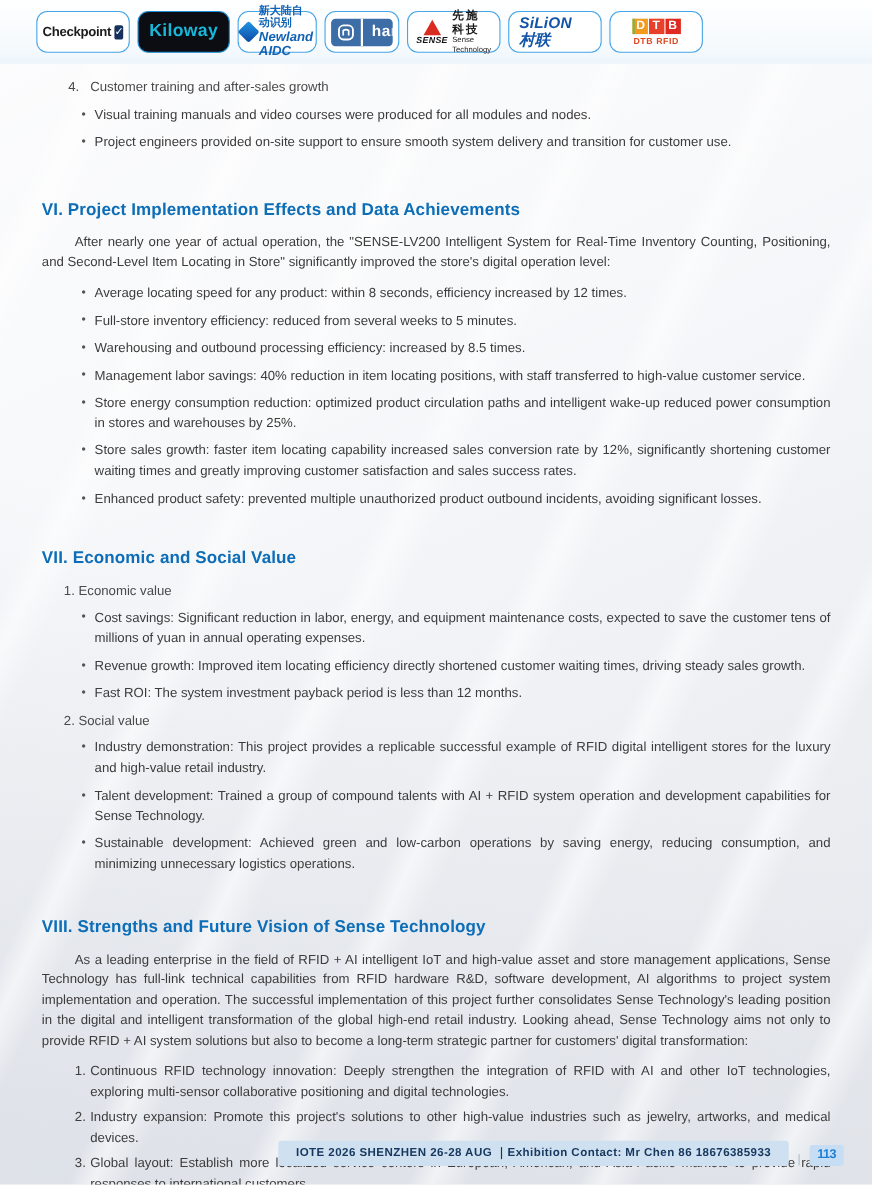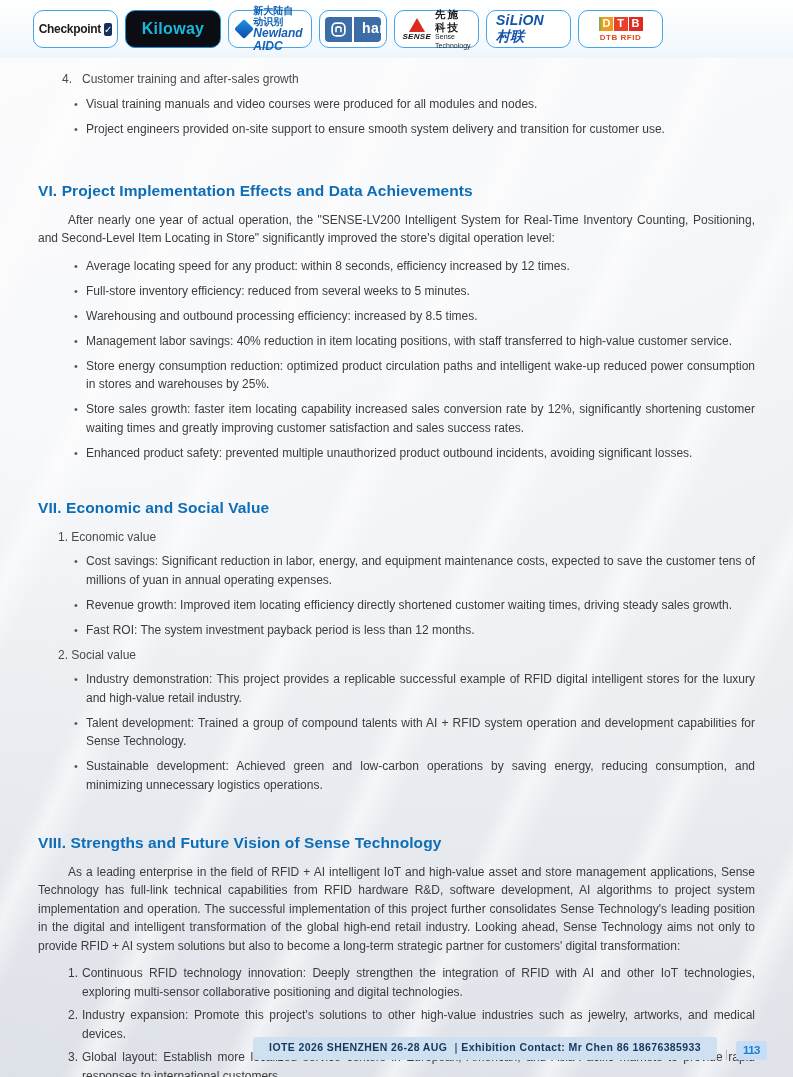--- a/index.html
+++ b/index.html
@@ -27,23 +27,23 @@
     display:flex; align-items:center; padding-left:33px; gap:7px; z-index:2;
   }
   .logo-pill {
     height:38px; border:1px solid #45a5e6; border-radius:10px; background:#fff;
     display:flex; align-items:center; justify-content:center; padding:0 9px;
   }
   .lp-checkpoint { width:85px; gap:3px; }
   .lp-checkpoint .cp-text { font-size:12px; font-weight:bold; color:#1c1c1e; letter-spacing:-0.3px; }
   .cp-icon { width:13px; height:13px; background:#16305d; color:#fff; font-size:10px; line-height:13px;
     text-align:center; border-radius:2px; display:inline-block; }
-  .lp-kiloway { width:96px; background:#0b0d12; border-color:#1d8fd6; }
+  .lp-kiloway { width:84px; background:#0b0d12; border-color:#1d8fd6; }
   .lp-kiloway .kw-text { color:#19b7d9; font-weight:800; font-size:16px; letter-spacing:0.3px; }
-  .lp-newland { width:84px; gap:2px; }
+  .lp-newland { width:72px; gap:2px; }
   .nl-diamond { width:14px; height:14px; transform:rotate(45deg);
     background:linear-gradient(135deg,#2196e8 0%,#0d47a1 100%); flex:none; border-radius:2px; }
   .nl-text { display:flex; flex-direction:column; line-height:1.1; }
   .nl-cn { font-size:10px; color:#1262b4; font-weight:bold; }
   .nl-en { font-size:12px; color:#1262b4; font-weight:bold;font-style:italic; }
   .lp-hana { width:68px; padding:0 5px; }
   .hana-inner { display:flex; align-items:stretch; border-radius:4px; overflow:hidden; background:#3d6da6; }
   .hana-icon { display:flex; align-items:center; justify-content:center; padding:4px 5px; border-right:2px solid #fff; }
   .hana-text { color:#fff; font-weight:bold; font-size:14px; padding:3px 8px 4px 8px; letter-spacing:0.5px; }
   .lp-sense { width:85px; gap:4px; }

